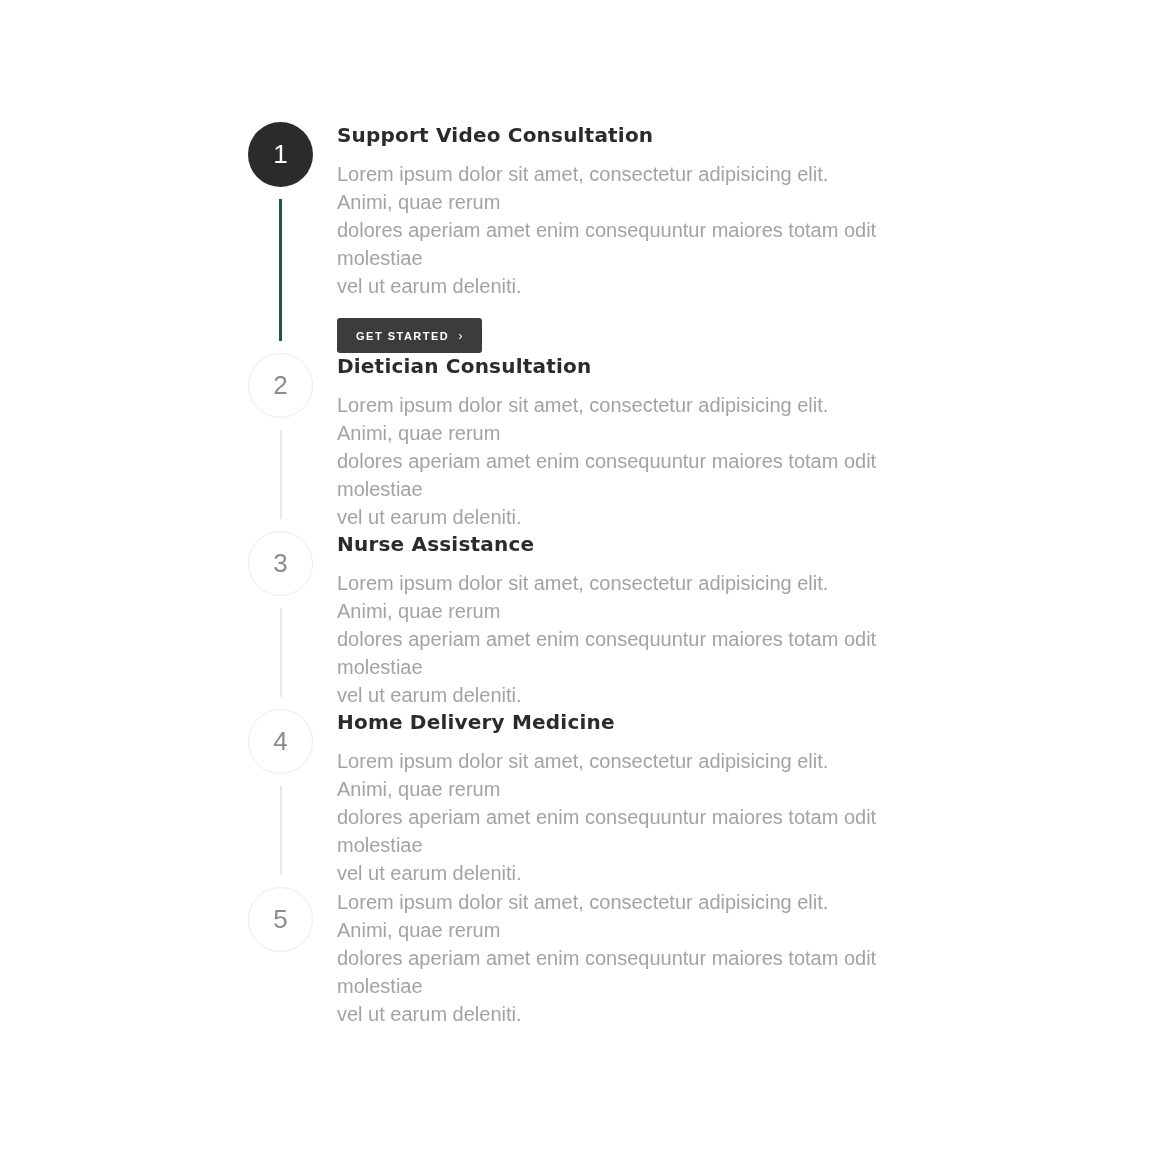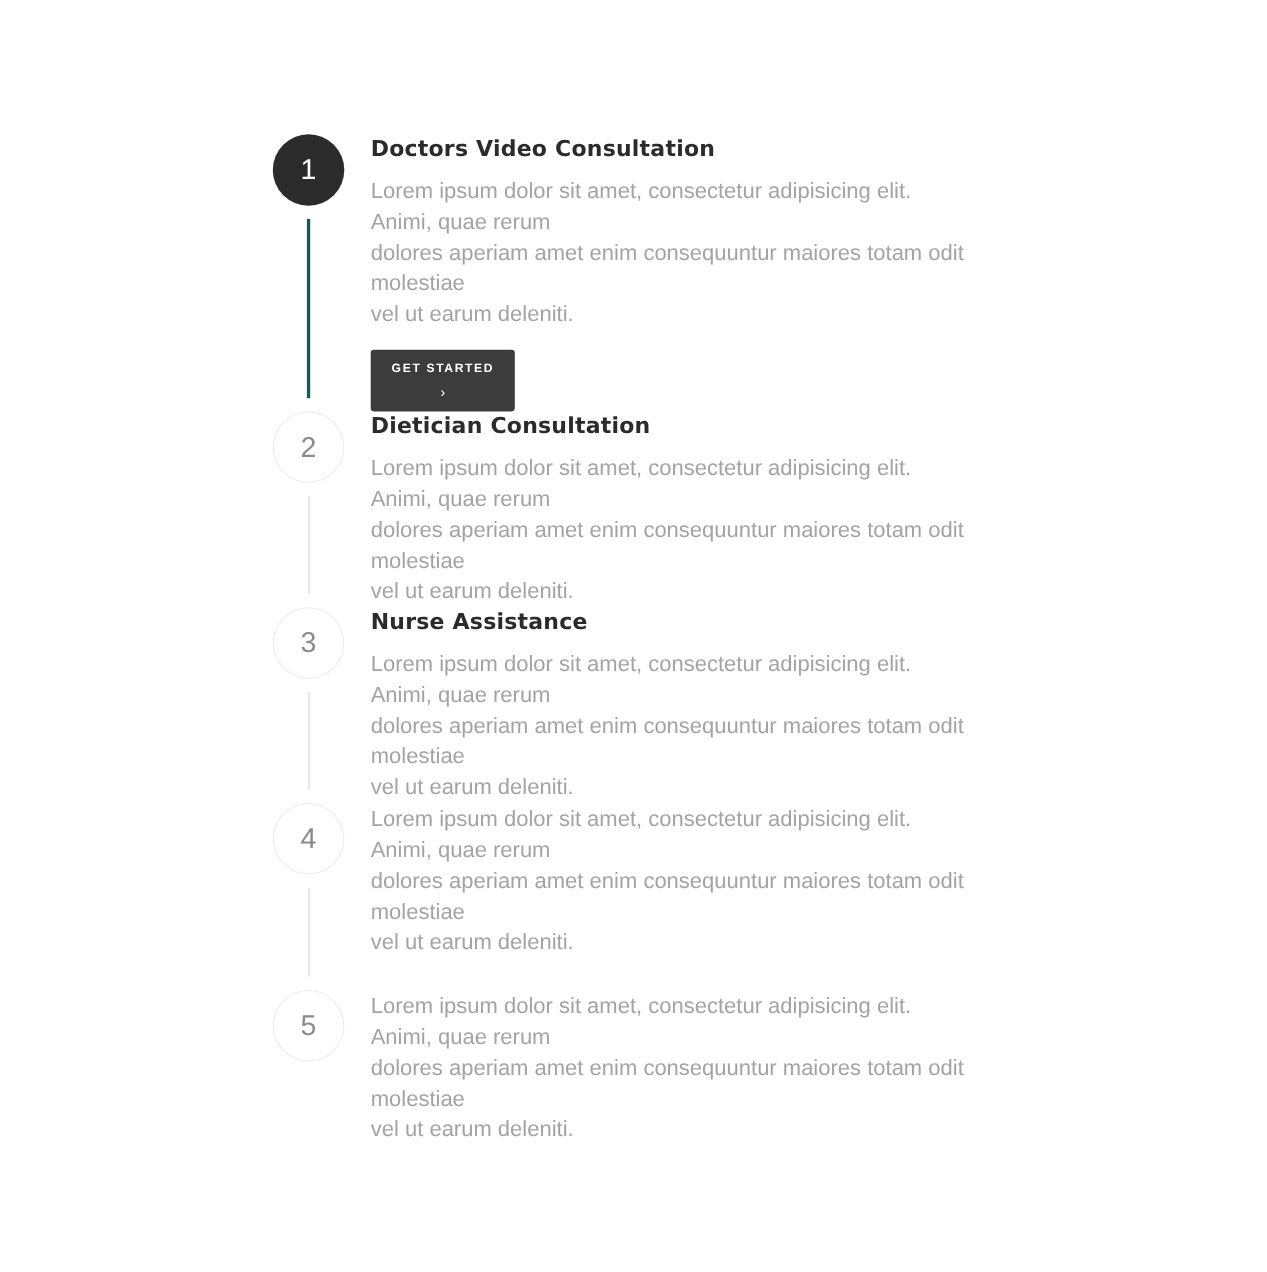--- a/index.html
+++ b/index.html
@@ -93,21 +93,20 @@
     background: #3c3c3c;
     color: #ffffff;
     border: none;
     border-radius: 3px;
     padding: 11px 19px 11px 19px;
     font-family: "Liberation Sans", sans-serif;
     font-size: 11px;
     font-weight: 700;
     letter-spacing: 1.5px;
     cursor: pointer;
-    flex-direction: column;
   }
   .btn-chevron {
     font-size: 13px;
     font-weight: 400;
     line-height: 1;
     letter-spacing: 0;
   }
 </style>
 </head>
 <body>
@@ -115,21 +114,21 @@
 <div class="steps-container">
 
   <div class="step step-1">
     <div class="step-rail">
       <div class="step-circle active">
         <span>1</span>
       </div>
       <div class="connector teal"></div>
     </div>
     <div class="step-content">
-      <h3 class="step-title">Doctors Video Consultation</h3>
+      <h3 class="step-title">Support Video Consultation</h3>
       <p class="step-desc">
         <span class="desc-line">Lorem ipsum dolor sit amet, consectetur adipisicing elit. Animi, quae rerum</span>
         <span class="desc-line">dolores aperiam amet enim consequuntur maiores totam odit molestiae</span>
         <span class="desc-line">vel ut earum deleniti.</span>
       </p>
       <button class="get-started-btn">
         <span>GET STARTED</span>
         <span class="btn-chevron">›</span>
       </button>
     </div>
@@ -170,20 +169,21 @@
   </div>
 
   <div class="step step-n">
     <div class="step-rail">
       <div class="step-circle inactive">
         <span>4</span>
       </div>
       <div class="connector gray"></div>
     </div>
     <div class="step-content">
+      <h3 class="step-title">Home Delivery Medicine</h3>
       <p class="step-desc">
         <span class="desc-line">Lorem ipsum dolor sit amet, consectetur adipisicing elit. Animi, quae rerum</span>
         <span class="desc-line">dolores aperiam amet enim consequuntur maiores totam odit molestiae</span>
         <span class="desc-line">vel ut earum deleniti.</span>
       </p>
     </div>
   </div>
 
   <div class="step step-n">
     <div class="step-rail">

